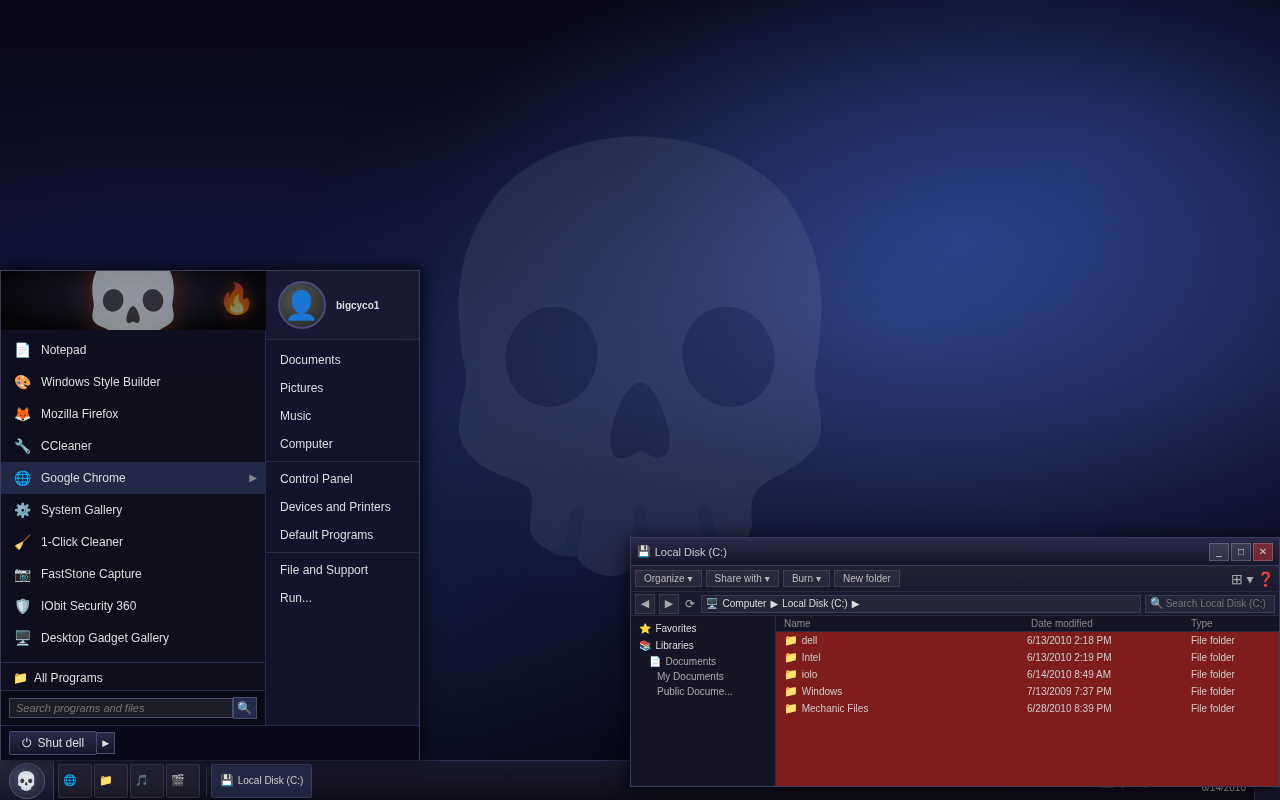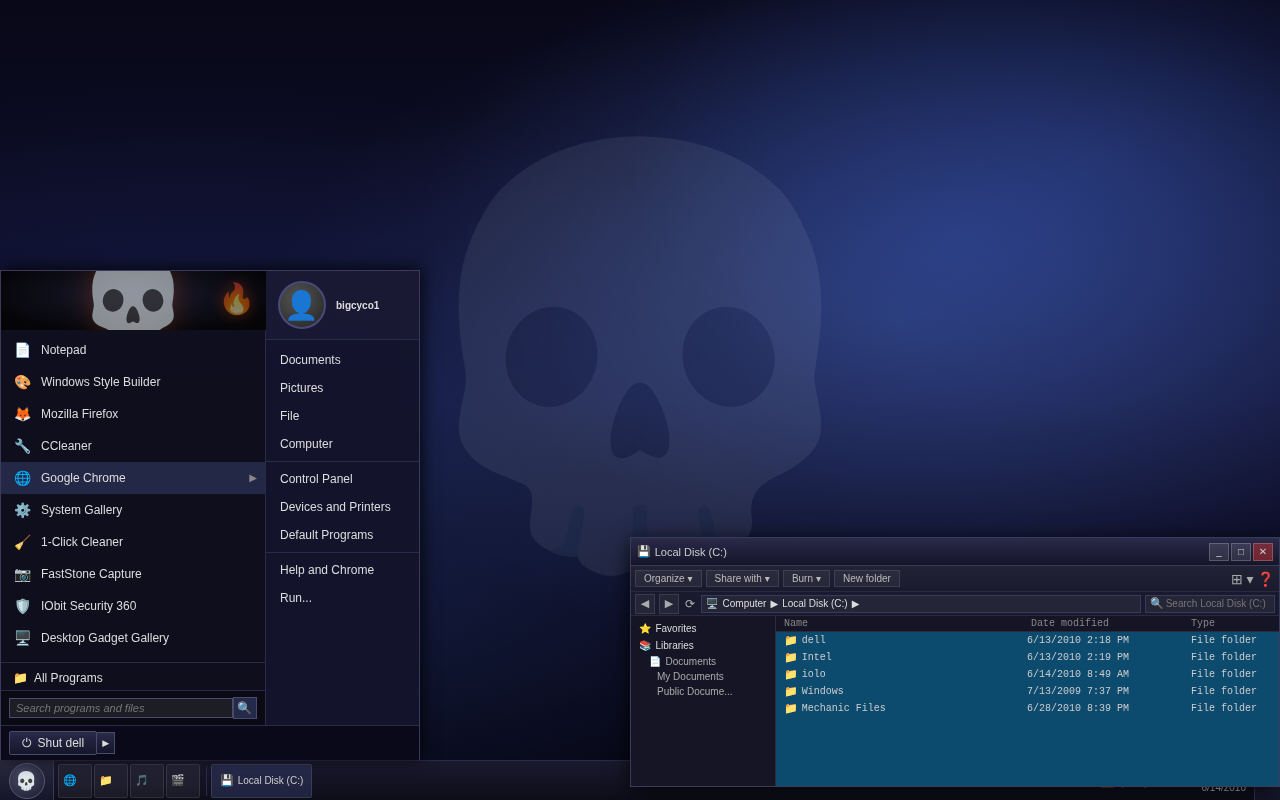--- a/index.html
+++ b/index.html
@@ -476,23 +476,22 @@
       font-size: 10px;
       color: #aaa;
       cursor: pointer;
       display: flex;
       align-items: center;
       gap: 4px;
     }
 
     .file-list {
       flex: 1;
-      background: #0c4a6e;
+      background: #7f1d1d;
       overflow-y: auto;
-      font-family: Liberation Mono, monospace;
     }
 
     .file-list-header {
       display: grid;
       grid-template-columns: 1fr 160px 80px;
       padding: 2px 8px;
       border-bottom: 1px solid #2a2a3e;
       font-size: 10px;
       color: #888;
       background: #151525;
@@ -625,38 +624,38 @@
       </div>
 
       <div class="right-menu-items">
         <div class="right-item">
           <span>Documents</span>
         </div>
         <div class="right-item">
           <span>Pictures</span>
         </div>
         <div class="right-item">
-          <span>File</span>
+          <span>Music</span>
         </div>
         <div class="right-item">
           <span>Computer</span>
         </div>
         <div style="height:1px;background:#2a2a4a;margin:3px 0;"></div>
         <div class="right-item">
           <span>Control Panel</span>
         </div>
         <div class="right-item">
           <span>Devices and Printers</span>
         </div>
         <div class="right-item">
           <span>Default Programs</span>
         </div>
         <div style="height:1px;background:#2a2a4a;margin:3px 0;"></div>
         <div class="right-item">
-          <span>Help and Chrome</span>
+          <span>File and Support</span>
         </div>
         <div class="right-item">
           <span>Run...</span>
         </div>
       </div>
     </div>
   </div>
 
   <div id="start-bottom">
     <div style="display:flex;align-items:center;gap:0;">

